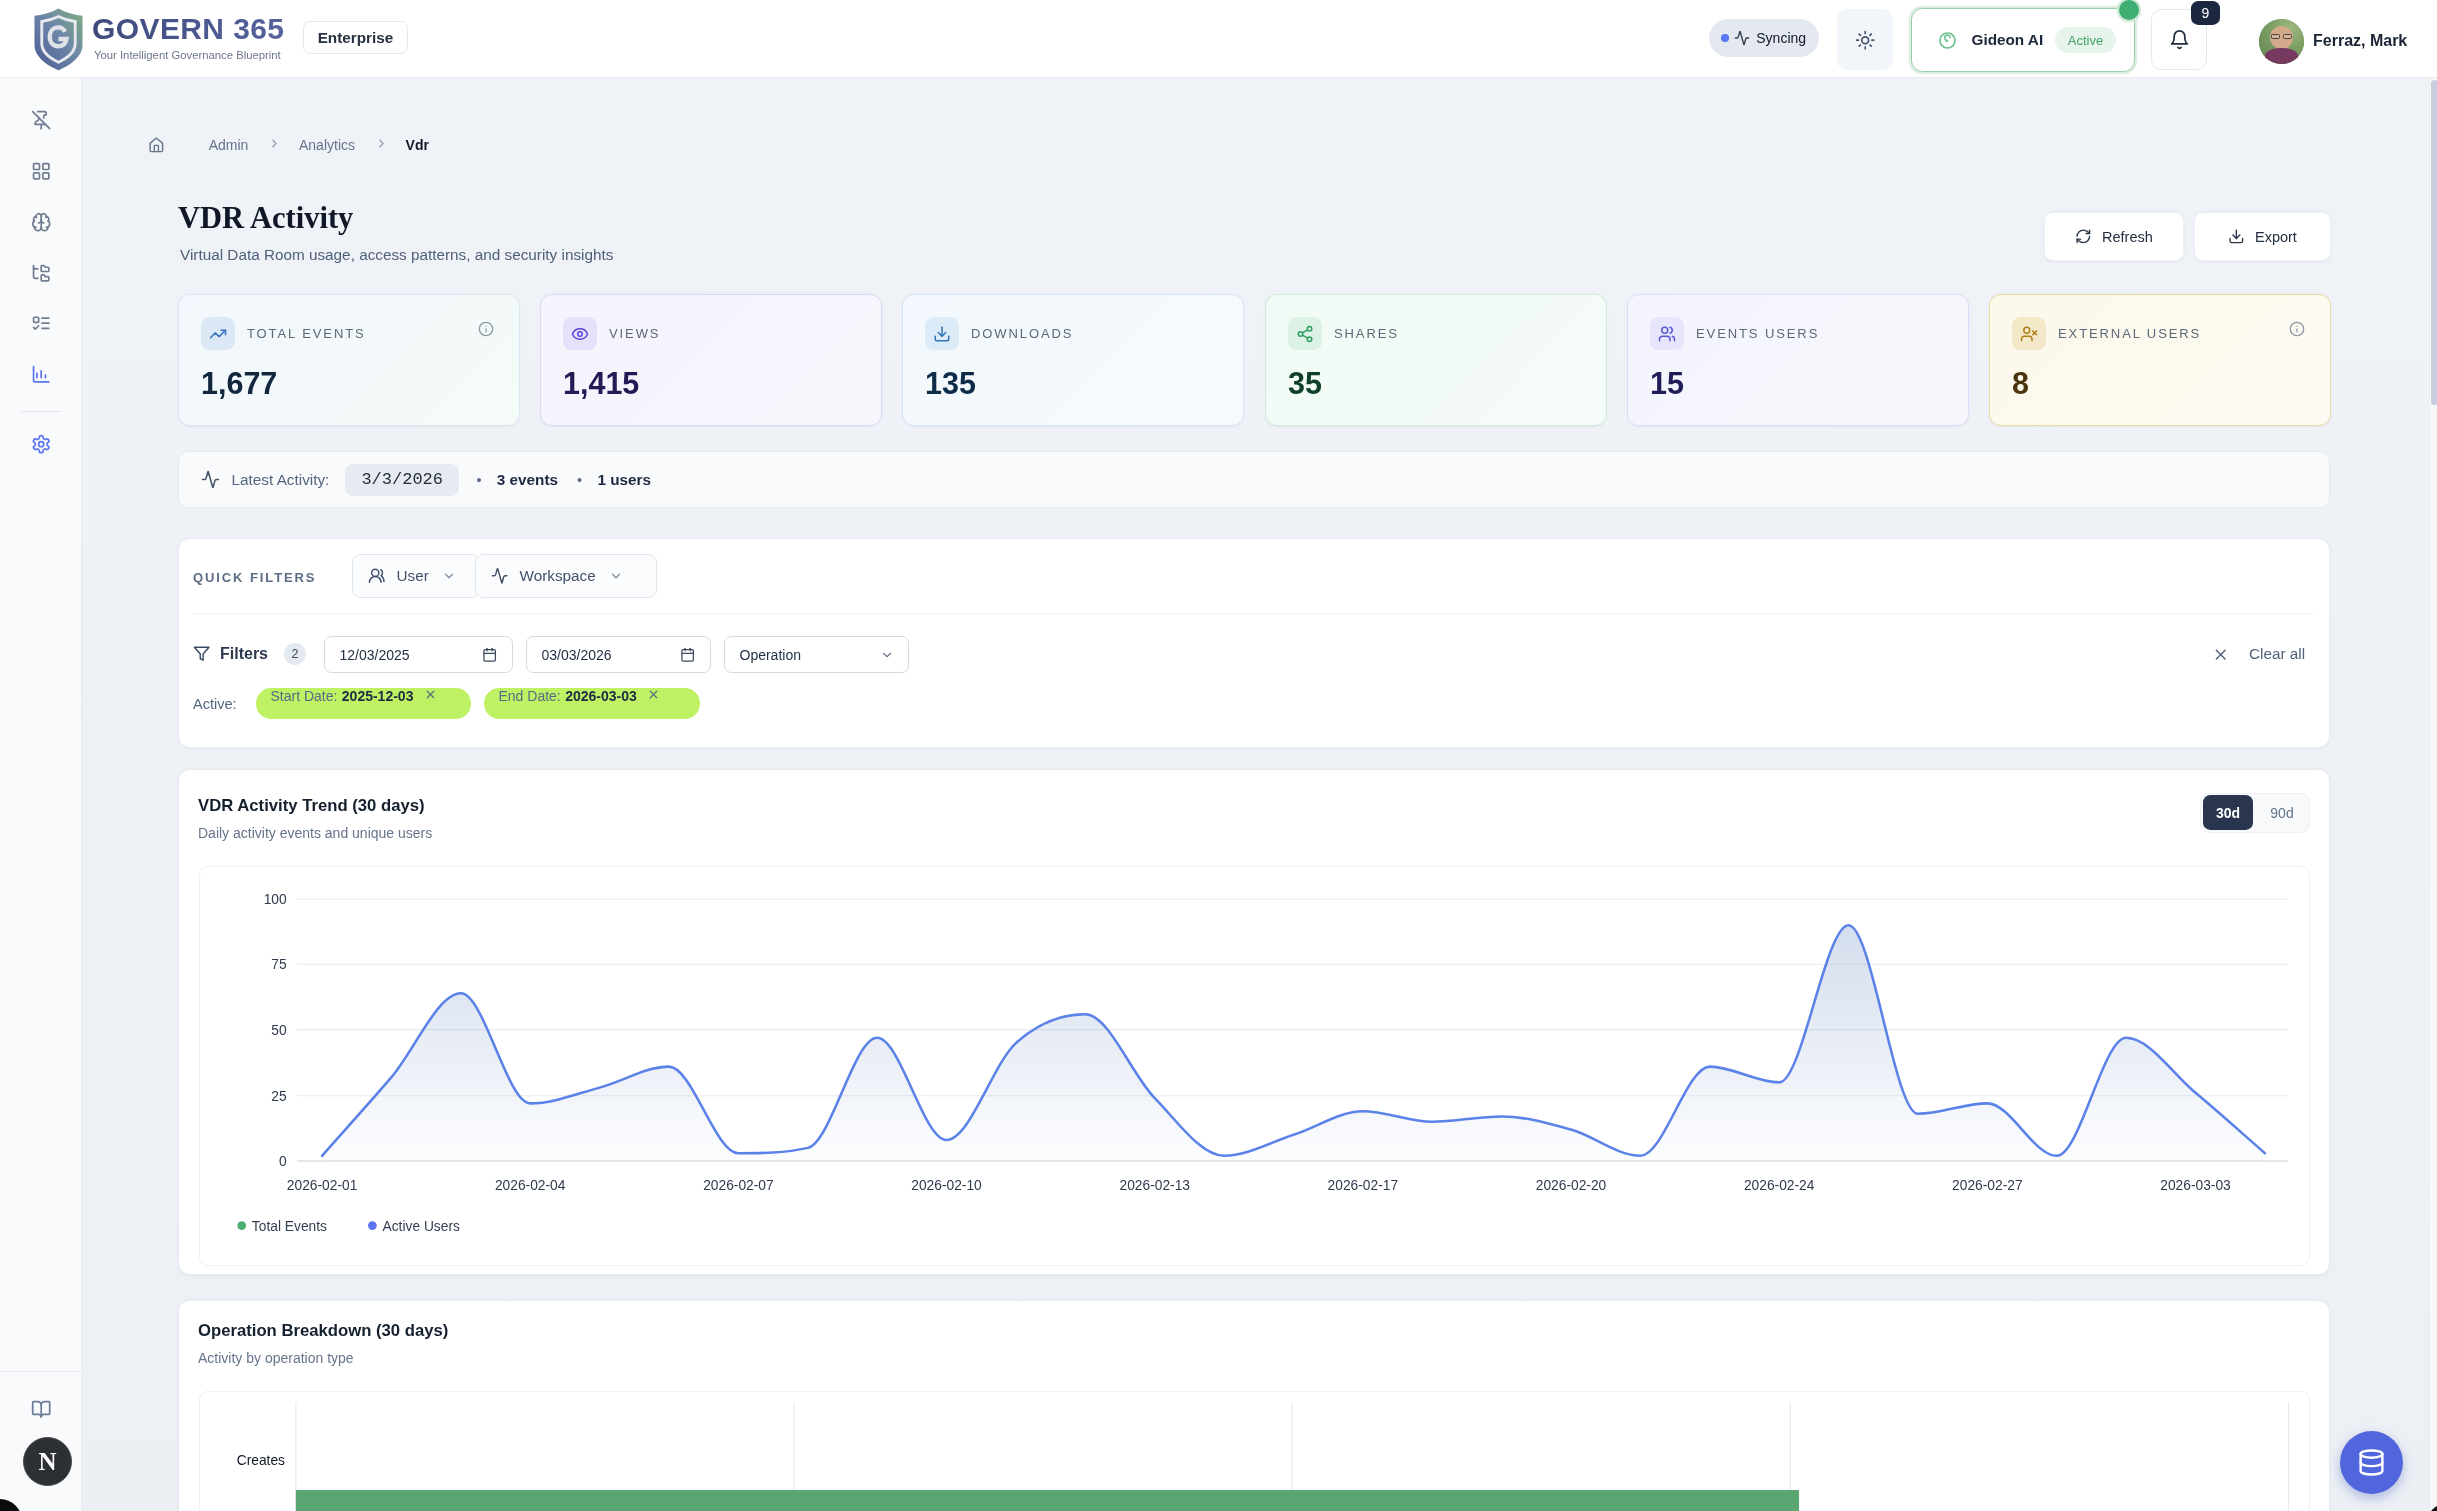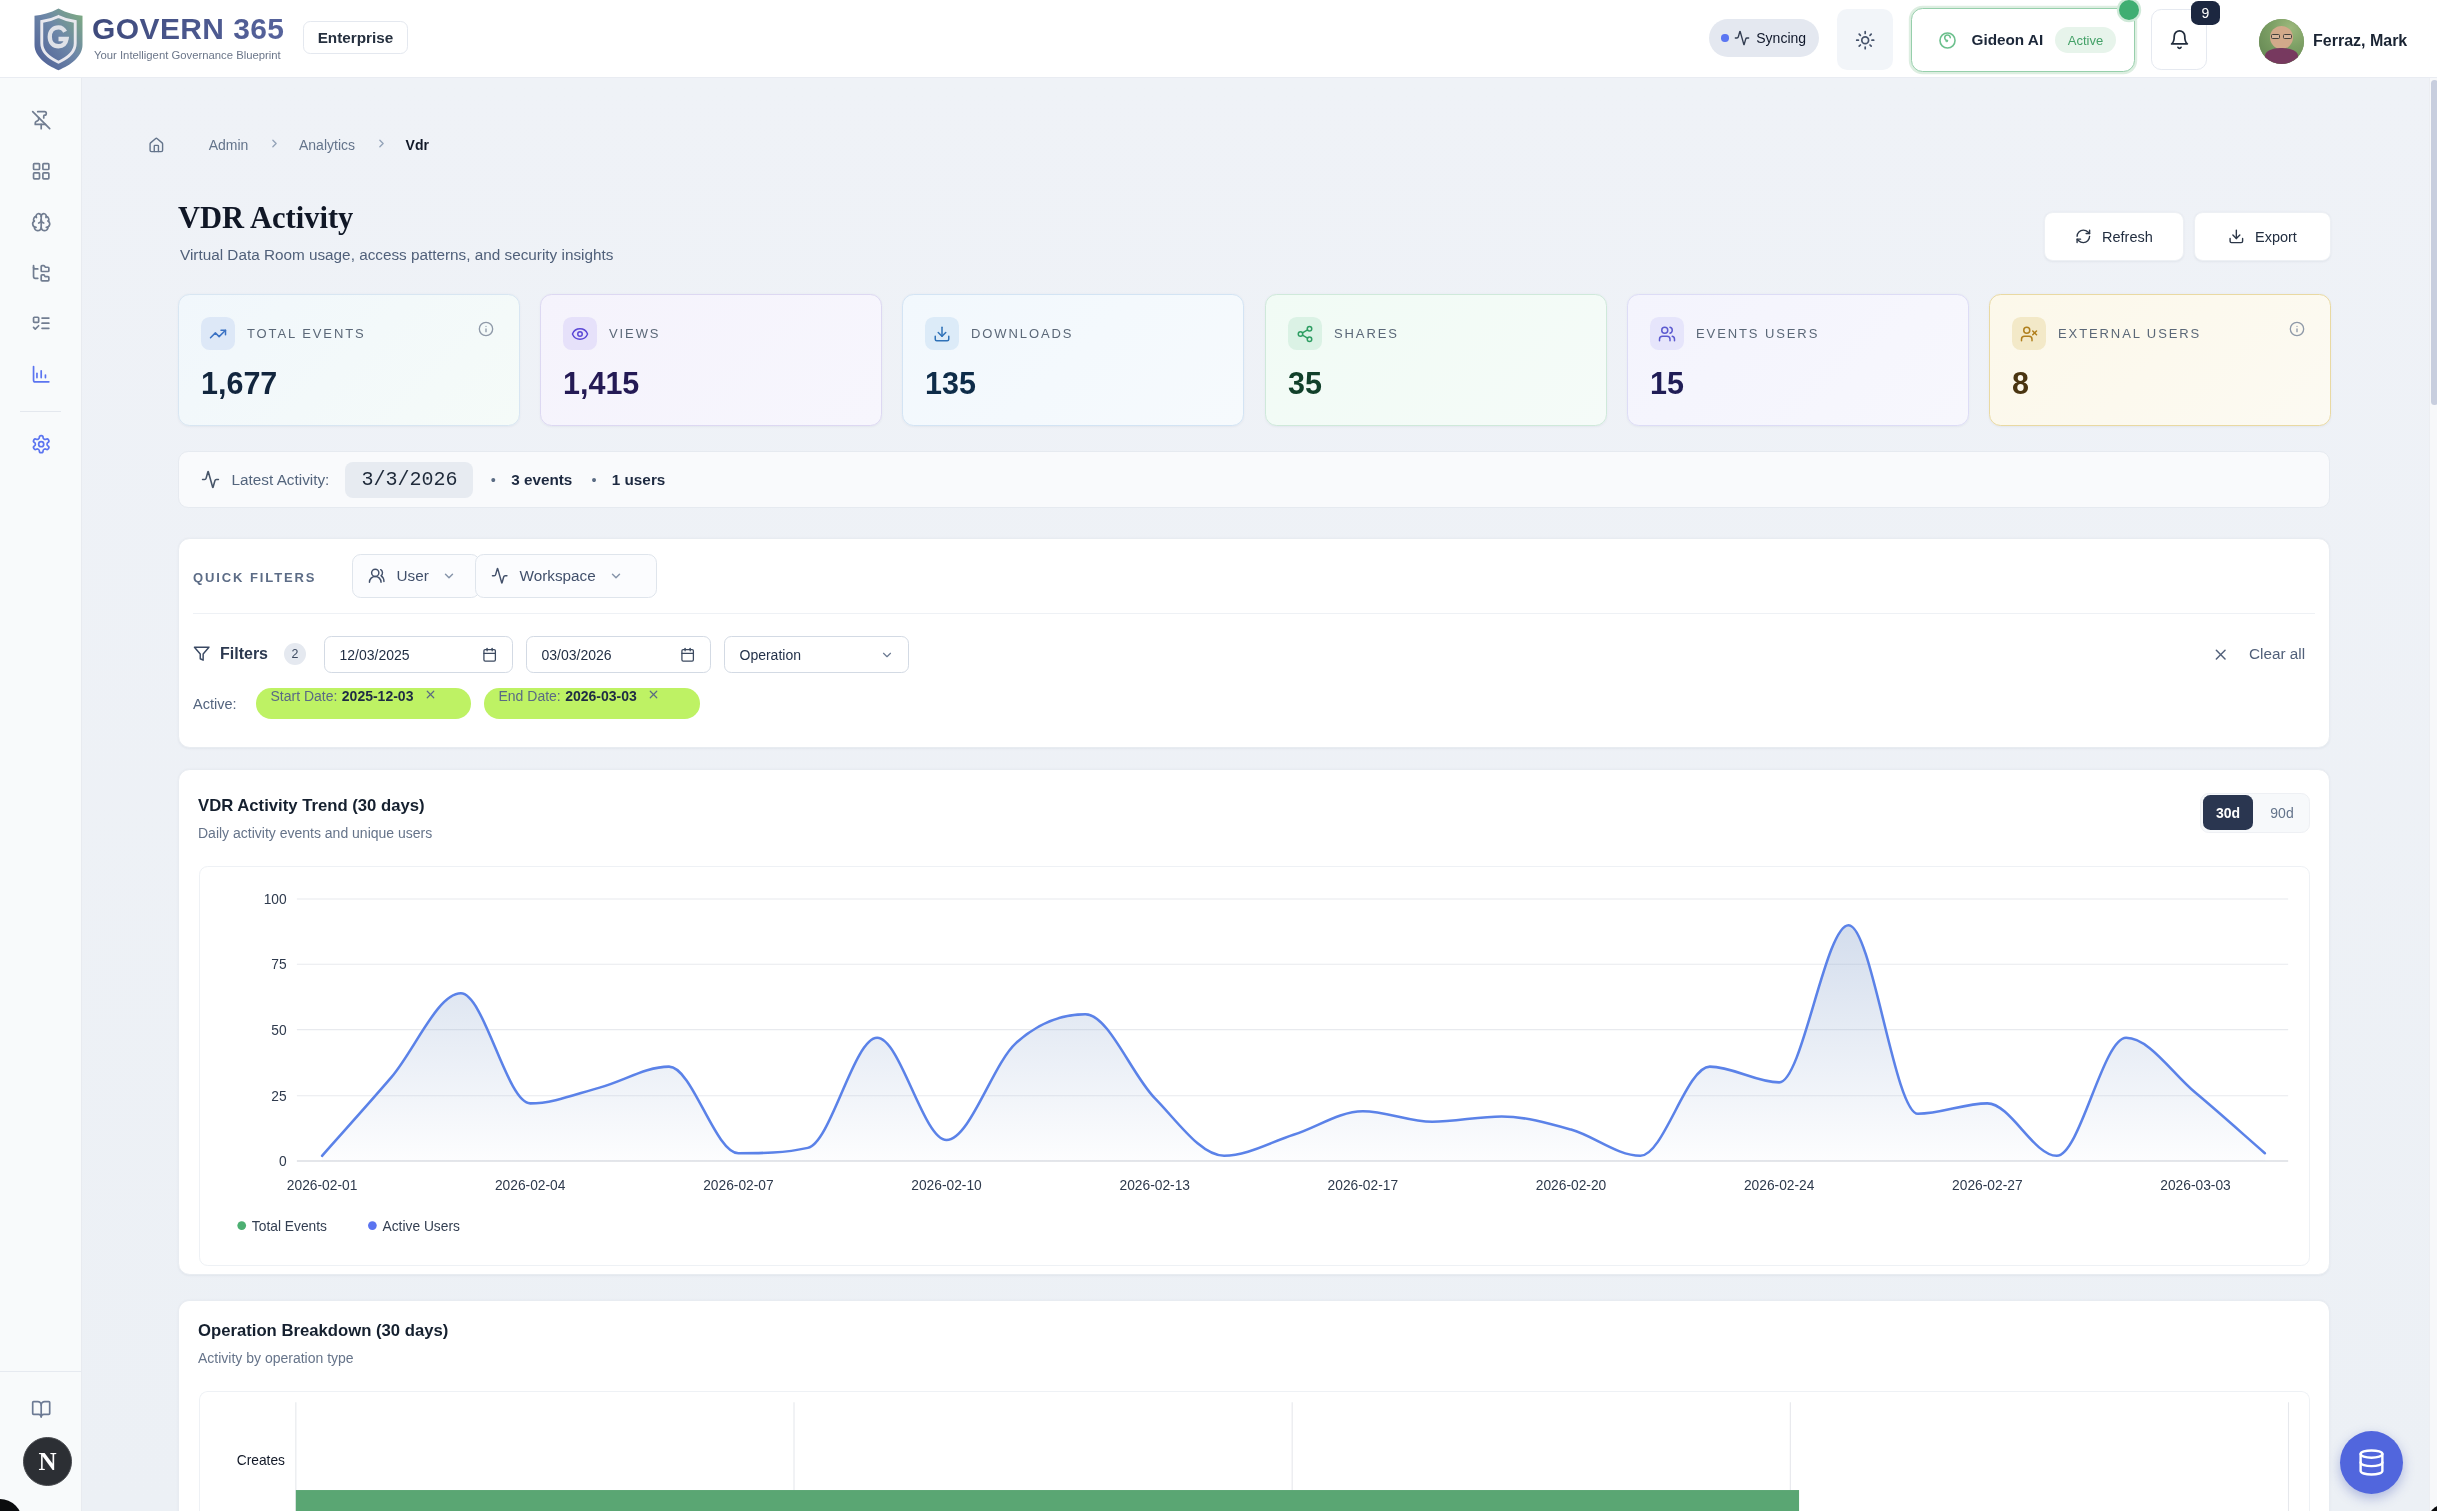--- a/index.html
+++ b/index.html
@@ -299,21 +299,21 @@
       <path d="M12 8h.01"></path>
     </svg>
   <div class="snum" style="color:#4a3510;">8</div>
 </div>
 
 <div id="lact">
   <svg class="ic" style="margin-left:22px" width="19" height="19" viewBox="0 0 24 24" fill="none" stroke="#475569" stroke-width="2" stroke-linecap="round" stroke-linejoin="round">
       <path d="M22 12h-2.48a2 2 0 0 0-1.93 1.46l-2.35 8.36a.25.25 0 0 1-.48 0L9.24 2.18a.25.25 0 0 0-.48 0l-2.35 8.36A2 2 0 0 1 4.49 12H2"></path>
     </svg>
   <span style="margin-left:11.6px;font-size:15.3px;color:#54657d;">Latest Activity:</span>
-  <span style="margin-left:16px;background:#e7ebf1;border-radius:8px;padding:6.5px 16px;font-family:'Liberation Mono',monospace;font-size:20px;color:#1f2a3a;text-align:center;">3/3/2026</span>
+  <span style="margin-left:16px;background:#e7ebf1;border-radius:8px;padding:6.5px 16px;font-family:'Liberation Mono',monospace;font-size:17px;color:#1f2a3a;text-align:center;">3/3/2026</span>
   <span style="margin-left:17.4px;color:#5b6c84;font-size:14.5px;">•</span>
   <span style="margin-left:15.3px;font-size:15.3px;font-weight:bold;color:#1d2940;">3 events</span>
   <span style="margin-left:19px;color:#5b6c84;font-size:14.5px;">•</span>
   <span style="margin-left:15.3px;font-size:15.3px;font-weight:bold;color:#1d2940;">1 users</span>
 </div>
 
 <div id="fcard"></div>
 <div class="abs" style="left:193px;top:570px;font-size:13px;font-weight:bold;letter-spacing:1.9px;color:#5c6c86;">QUICK FILTERS</div>
 <div class="fbtn" style="left:352px;width:128px;">
   <svg class="ic" style="margin-left:14.5px" width="17.4" height="17.4" viewBox="0 0 24 24" fill="none" stroke="#42506a" stroke-width="2" stroke-linecap="round" stroke-linejoin="round">

